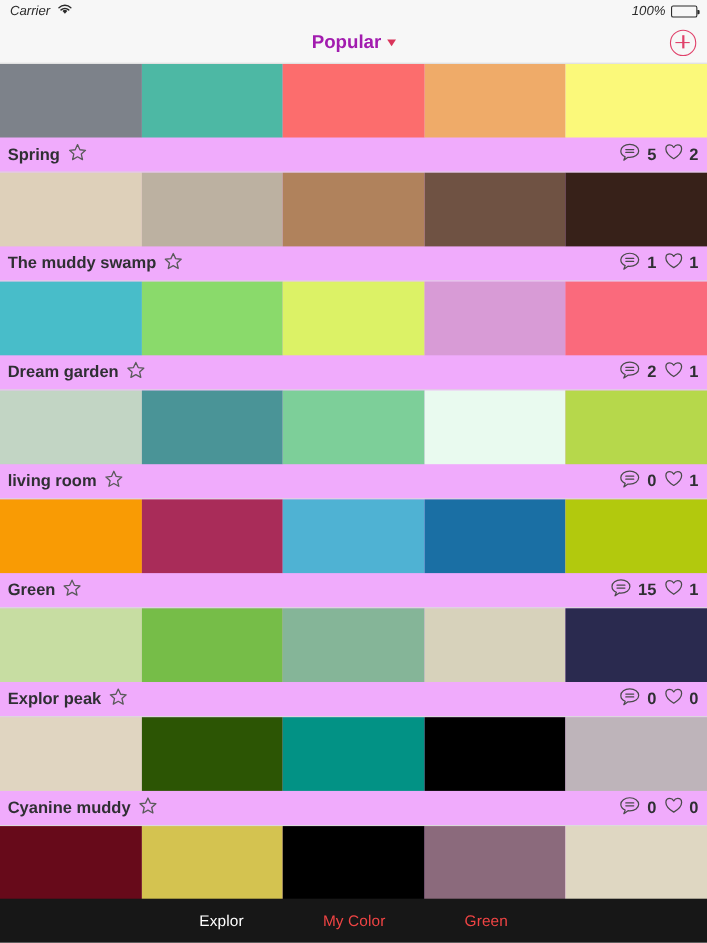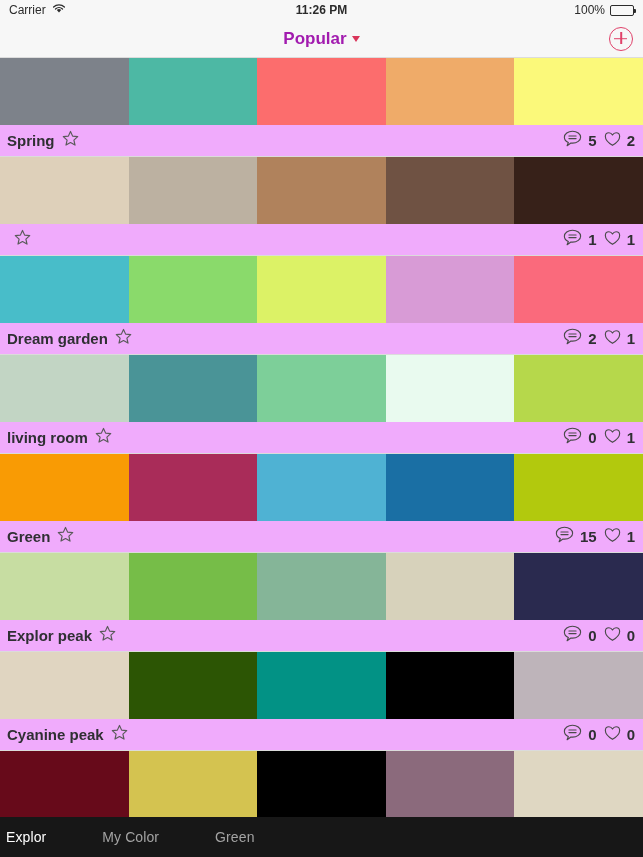--- a/index.html
+++ b/index.html
@@ -15,20 +15,21 @@
   
   .status-bar {
     height: 20px;
     background: #f7f7f7;
     display: flex;
     align-items: center;
     padding: 0 9px;
     font-size: 12px;
     color: #2b2b2b;
     position: relative;
+    font-style: italic;
   }
   .status-left { display: flex; align-items: center; gap: 6px; }
   .status-center {
     position: absolute;
     left: 0; right: 0;
     text-align: center;
     font-size: 12px;
     font-weight: bold;
     color: #2b2b2b;
     pointer-events: none;
@@ -145,47 +146,46 @@
   .comment-icon, .heart-icon { display: block; }
 
   
   .tab-bar {
     position: absolute;
     bottom: 0; left: 0; right: 0;
     height: 40px;
     background: #171717;
     display: flex;
     align-items: center;
-    justify-content: flex-start;
-    gap: 44px;
+    justify-content: center;
+    gap: 60px;
   }
   .tab-item {
     font-size: 14px;
     cursor: pointer;
     padding: 2px 6px;
     letter-spacing: 0.1px;
   }
   .tab-item.active { color: #ffffff; }
-  .tab-item.inactive { color: #a3a3a3; }
+  .tab-item.inactive { color: #ef4444; }
 </style>
 </head>
 <body>
 
 <div class="status-bar">
   <div class="status-left">
     <span>Carrier</span>
     <span class="wifi-icon">
       <svg width="14" height="11" viewBox="0 0 14 11">
         <path d="M7 9.6 L9.2 6.9 A3.4 3.4 0 0 0 4.8 6.9 Z" fill="#2b2b2b"></path>
         <path d="M1.6 4.0 A7.8 7.8 0 0 1 12.4 4.0" stroke="#2b2b2b" stroke-width="1.3" fill="none" stroke-linecap="round"></path>
         <path d="M3.5 6.0 A5.2 5.2 0 0 1 10.5 6.0" stroke="#2b2b2b" stroke-width="1.3" fill="none" stroke-linecap="round"></path>
       </svg>
     </span>
   </div>
-  <div class="status-center">11:26 PM</div>
   <div class="status-right">
     <span>100%</span>
     <span class="battery">
       <span class="battery-fill"></span>
     </span>
   </div>
 </div>
 
 <div class="nav-bar">
   <div class="nav-title-wrap">
@@ -230,20 +230,21 @@
     </div>
     <div class="palette-row">
       <div class="swatch-strip">
         <div class="swatch" style="background: rgb(222, 208, 186);"></div>
         <div class="swatch" style="background: rgb(188, 177, 161);"></div>
         <div class="swatch" style="background: rgb(176, 130, 92);"></div>
         <div class="swatch" style="background: rgb(111, 82, 67);"></div>
         <div class="swatch" style="background: rgb(55, 33, 25);"></div>
       </div>
       <div class="palette-meta">
+        <span class="palette-name">The muddy swamp</span>
         <span class="star-icon"><svg width="19" height="19" viewBox="0 0 24 24">
             <path d="M12 3.1 L14.7 9.0 L21.1 9.7 L16.3 14.0 L17.7 20.3 L12 17.1 L6.3 20.3 L7.7 14.0 L2.9 9.7 L9.3 9.0 Z" fill="none" stroke="#5a5a5a" stroke-width="1.5" stroke-linejoin="round"></path>
           </svg></span>
         <span class="meta-spacer"></span>
         <span class="stats">
           <span class="stat">
             <span class="comment-icon"><svg width="19" height="17" viewBox="0 0 20 18">
                 <path d="M10 1.3 C5.2 1.3 1.4 4.1 1.4 7.6 C1.4 10.0 3.1 12.1 5.6 13.2 L4.3 16.6 L8.3 13.8 C8.85 13.88 9.42 13.9 10 13.9 C14.8 13.9 18.6 11.1 18.6 7.6 C18.6 4.1 14.8 1.3 10 1.3 Z" fill="none" stroke="#4a4a4a" stroke-width="1.2" stroke-linejoin="round"></path>
                 <line x1="6.2" y1="6.3" x2="13.8" y2="6.3" stroke="#4a4a4a" stroke-width="1.2" stroke-linecap="round"></line>
                 <line x1="6.2" y1="9.1" x2="13.8" y2="9.1" stroke="#4a4a4a" stroke-width="1.2" stroke-linecap="round"></line>
@@ -389,21 +390,21 @@
     </div>
     <div class="palette-row">
       <div class="swatch-strip">
         <div class="swatch" style="background: rgb(224, 213, 193);"></div>
         <div class="swatch" style="background: rgb(44, 85, 4);"></div>
         <div class="swatch" style="background: rgb(2, 146, 133);"></div>
         <div class="swatch" style="background: rgb(0, 0, 0);"></div>
         <div class="swatch" style="background: rgb(190, 180, 186);"></div>
       </div>
       <div class="palette-meta">
-        <span class="palette-name">Cyanine peak</span>
+        <span class="palette-name">Cyanine muddy</span>
         <span class="star-icon"><svg width="19" height="19" viewBox="0 0 24 24">
             <path d="M12 3.1 L14.7 9.0 L21.1 9.7 L16.3 14.0 L17.7 20.3 L12 17.1 L6.3 20.3 L7.7 14.0 L2.9 9.7 L9.3 9.0 Z" fill="none" stroke="#5a5a5a" stroke-width="1.5" stroke-linejoin="round"></path>
           </svg></span>
         <span class="meta-spacer"></span>
         <span class="stats">
           <span class="stat">
             <span class="comment-icon"><svg width="19" height="17" viewBox="0 0 20 18">
                 <path d="M10 1.3 C5.2 1.3 1.4 4.1 1.4 7.6 C1.4 10.0 3.1 12.1 5.6 13.2 L4.3 16.6 L8.3 13.8 C8.85 13.88 9.42 13.9 10 13.9 C14.8 13.9 18.6 11.1 18.6 7.6 C18.6 4.1 14.8 1.3 10 1.3 Z" fill="none" stroke="#4a4a4a" stroke-width="1.2" stroke-linejoin="round"></path>
                 <line x1="6.2" y1="6.3" x2="13.8" y2="6.3" stroke="#4a4a4a" stroke-width="1.2" stroke-linecap="round"></line>
                 <line x1="6.2" y1="9.1" x2="13.8" y2="9.1" stroke="#4a4a4a" stroke-width="1.2" stroke-linecap="round"></line>

